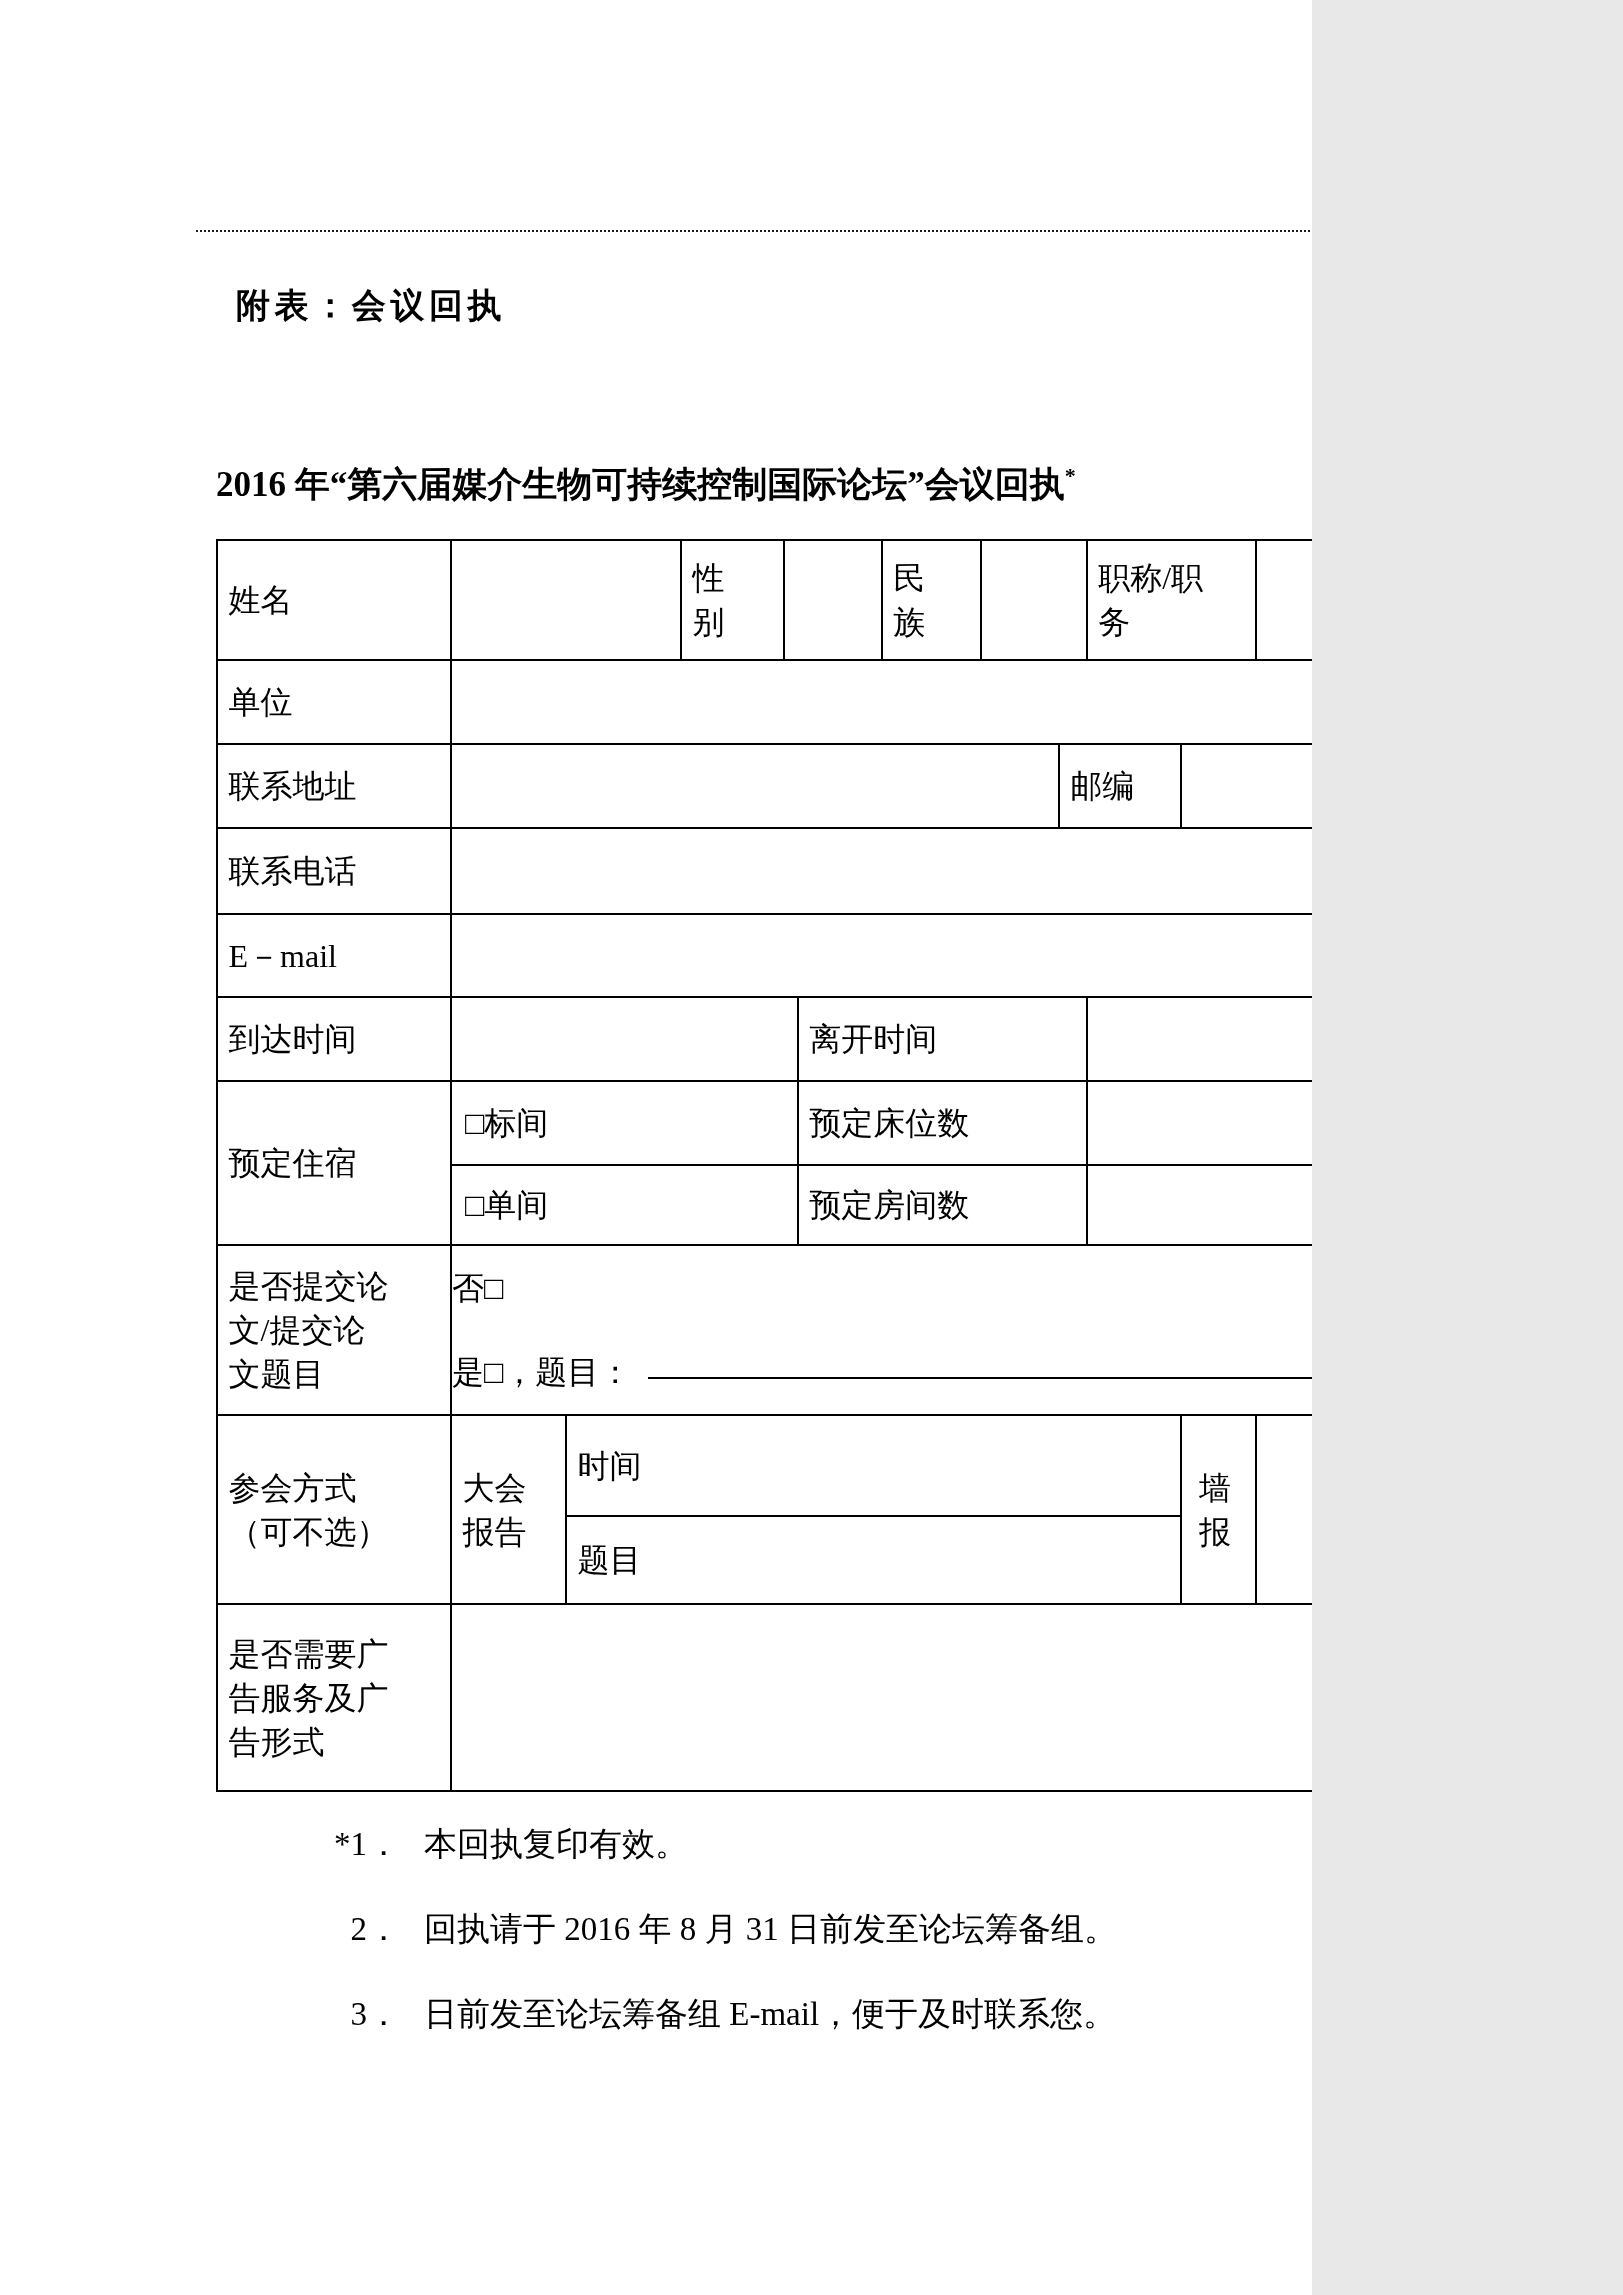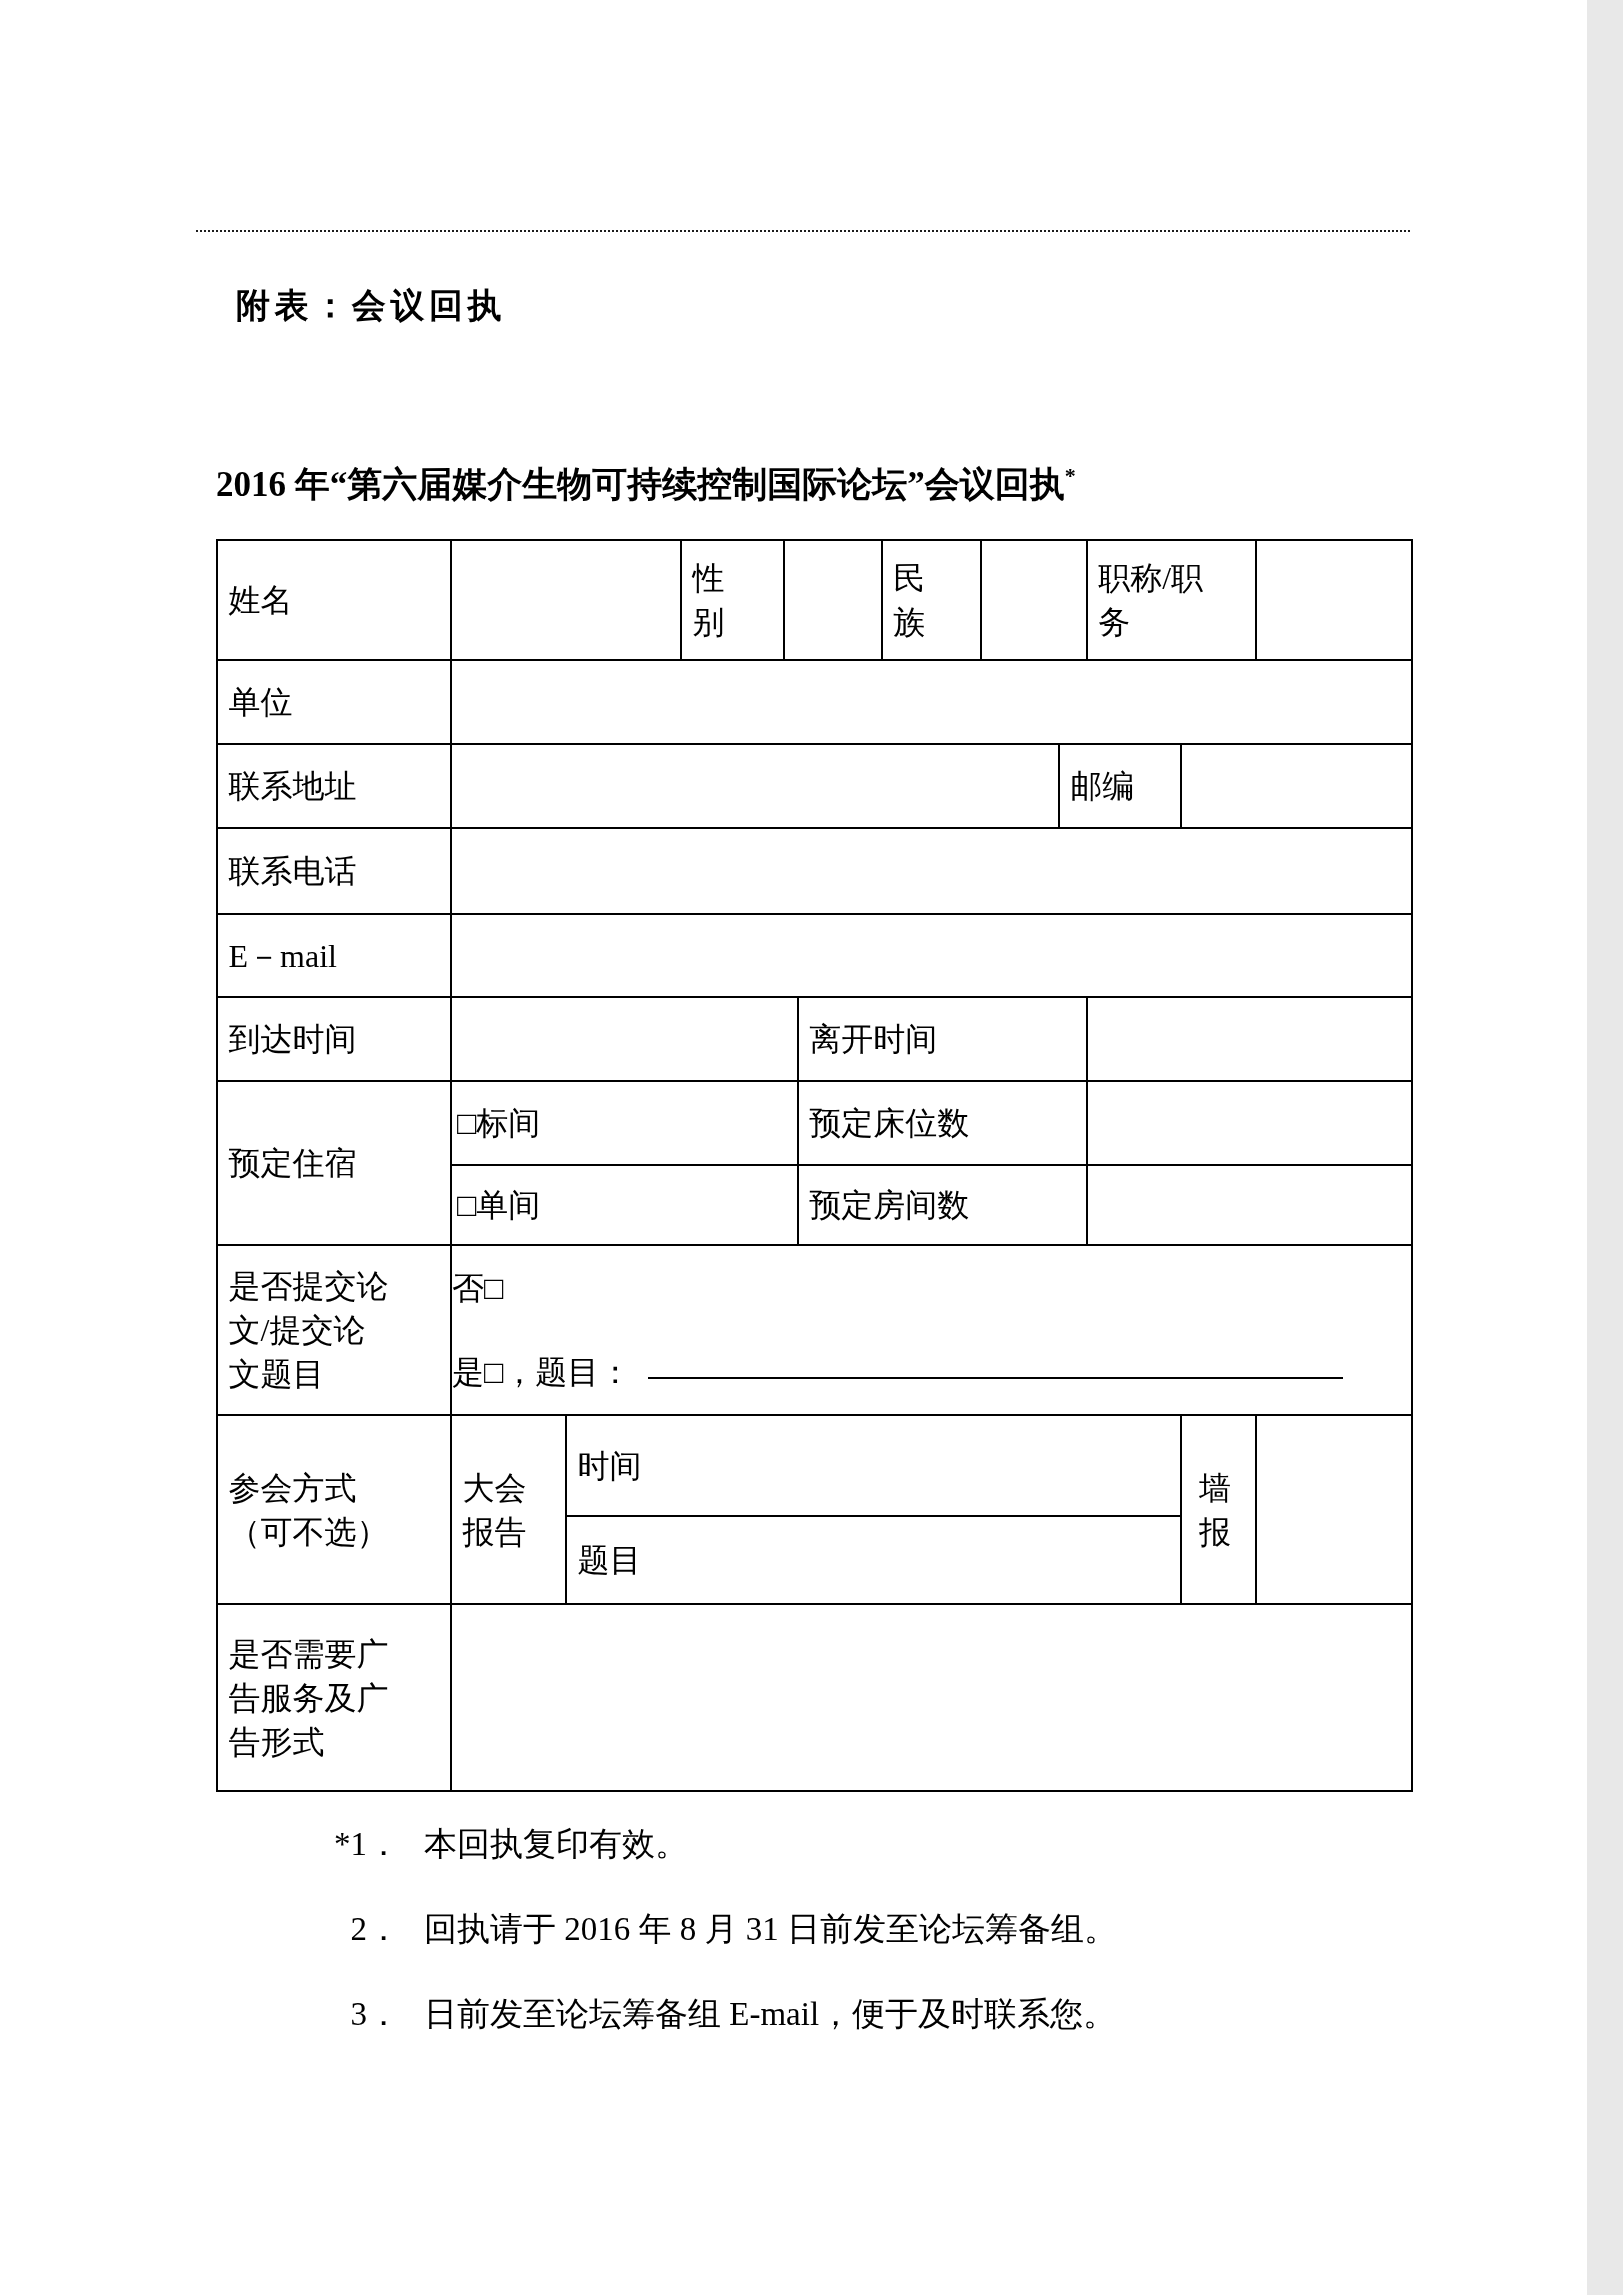--- a/index.html
+++ b/index.html
@@ -1,18 +1,18 @@
 <!DOCTYPE html>
 <html style="font-size:10.5px"><head>
 <meta charset="utf-8">
 <style>
   html, body { margin: 0; padding: 0; background: #e8e8e8; }
   .page {
     position: relative;
-    width: 1587px;
+    width: 1312px;
     height: 2295px;
     background: #ffffff;
     font-family: "Liberation Serif", "DejaVu Serif", serif;
     color: #000000;
     overflow: hidden;
   }
 
   .dotted-rule {
     position: absolute;
     left: 196px; top: 230px;
@@ -59,21 +59,21 @@
     padding: 0;
     overflow: hidden;
   }
   .reply-table td.lbl {
     padding-left: 10.5px;
     padding-right: 6.5px;
     line-height: 44px;
     white-space: pre-line;
   }
   .reply-table td.opt {
-    padding-left: 5px;
+    padding-left: 13px;
     line-height: 44px;
     white-space: pre-line;
   }
   .reply-table td.center {
     text-align: center;
     padding-left: 0;
   }
   .email-lbl { font-family: "Liberation Serif", "DejaVu Serif", serif; }
 
   

